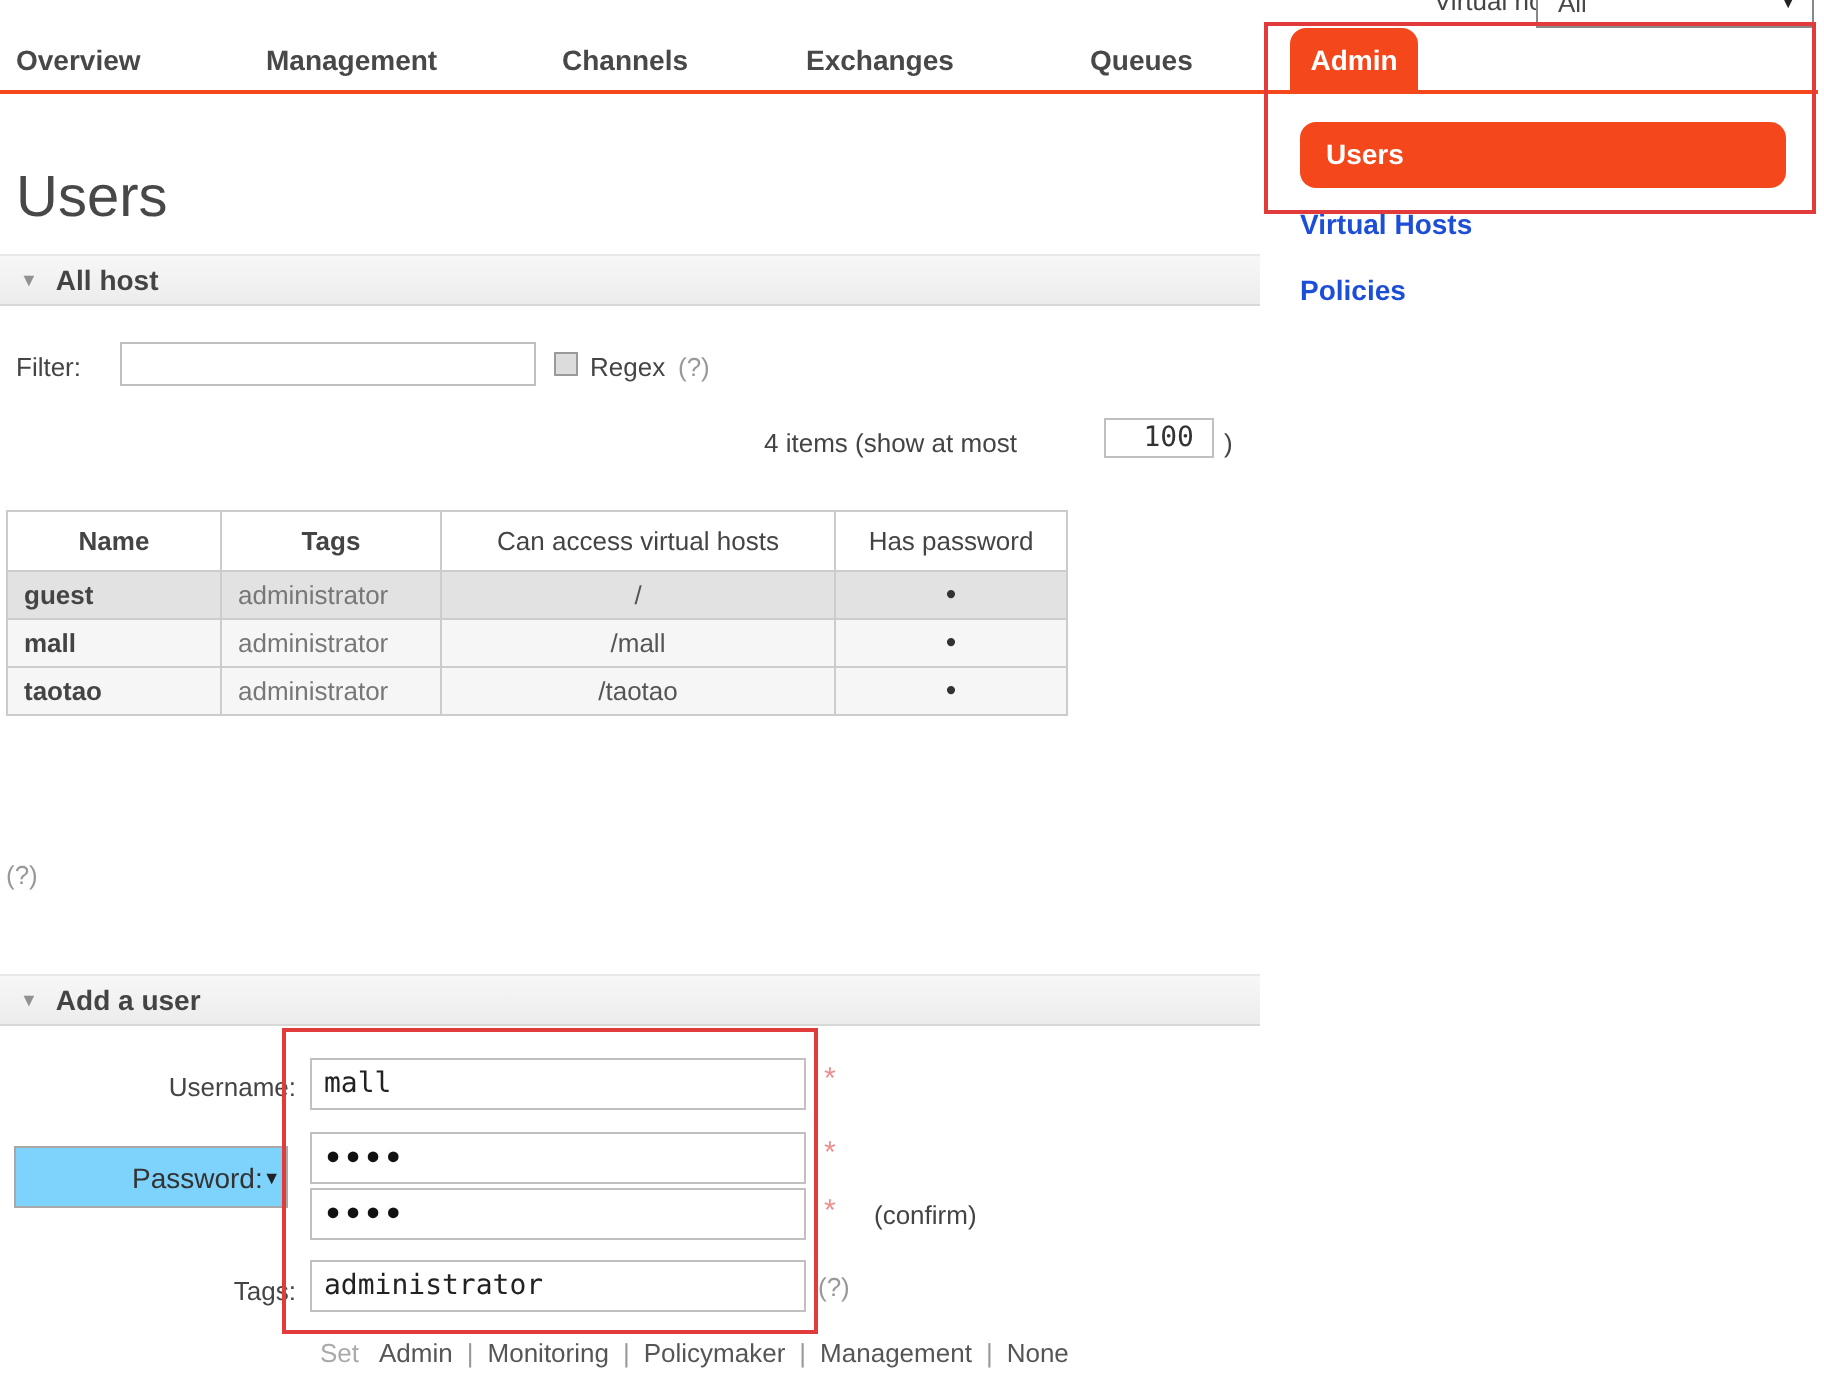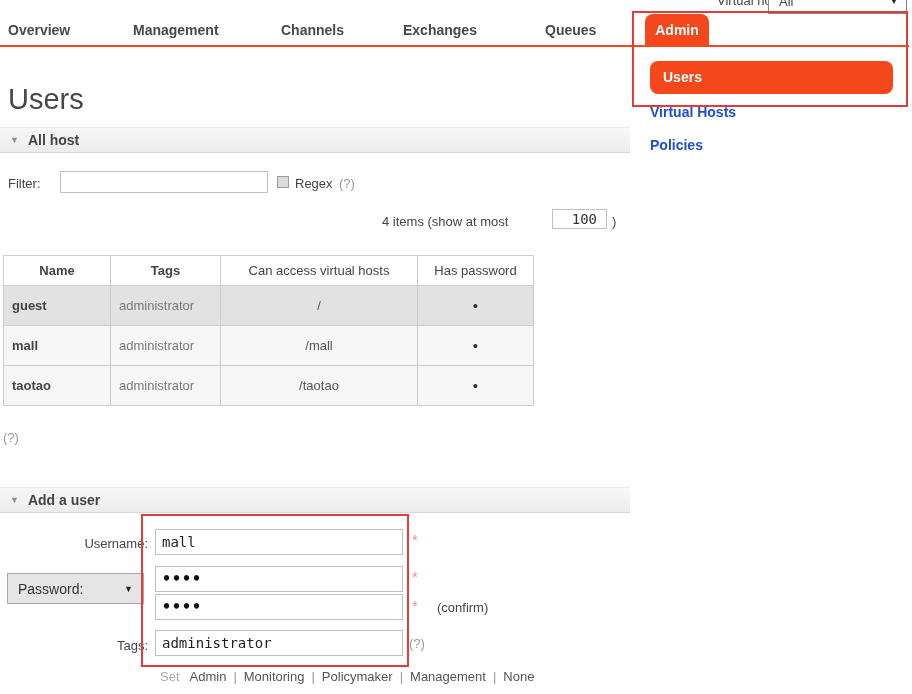--- a/index.html
+++ b/index.html
@@ -51,33 +51,33 @@
 
   .count-input { position:absolute; left:552px; top:209px; width:55px; height:20px;
     border:1px solid #c0c0c0; text-align:right; padding-right:9px;
     font-family:"DejaVu Sans Mono", monospace; font-size:14px; color:#333; background:#fff; }
 
   
   table.users { position:absolute; left:3px; top:255px; border-collapse:collapse; font-size:13px; }
   table.users th, table.users td { border:1px solid #ccc; }
   table.users th { height:30px; font-size:13px; color:#444; text-align:center; background:#fff; padding:0 9px; }
   th.b { font-weight:bold; } th.n { font-weight:normal; }
-  table.users td { height:40px; }
+  table.users td { height:24px; }
   .col-name { width:107px; } .col-tags { width:110px; } .col-vh { width:197px; } .col-pw { width:116px;margin-top:37px; }
   tr.alt1 td { background:#e2e2e2; } tr.alt2 td { background:#f6f6f6; }
   td.name { font-weight:bold; color:#444; padding-left:8px; }
   td.tags { color:#777; padding-left:8px; }
   td.vh { text-align:center; color:#555; }
   td.pw { text-align:center; color:#333; font-size:15px; }
 
   
   .form-label { position:absolute; left:58px; width:90px; text-align:right; font-size:13px; color:#444; }
   .req { position:absolute; left:412px; color:#ef8c8c; font-size:15px; }
   .pw-select { position:absolute; left:7px; top:573px; width:137px; height:31px; border:1px solid #a8a8a8;
-    background:#e5e5e5; display:flex; align-items:center; font-size:14px; color:#333; cursor:pointer; }
+    background:#7dd3fc; display:flex; align-items:center; font-size:14px; color:#333; cursor:pointer;padding-left:48px; }
   .pw-select .val { flex:1; padding-left:10px; }
   .pw-select .arr { font-size:9px; color:#222; padding-right:10px; }
 
   .set-row { position:absolute; left:160px; top:669px; font-size:13px; display:flex; gap:7px; white-space:nowrap; }
   .set-row .set { color:#aaa; margin-right:3px; }
   .set-row .opt { color:#555; cursor:pointer; }
   .set-row .sep { color:#999; }
 </style>
 </head>
 <body>

